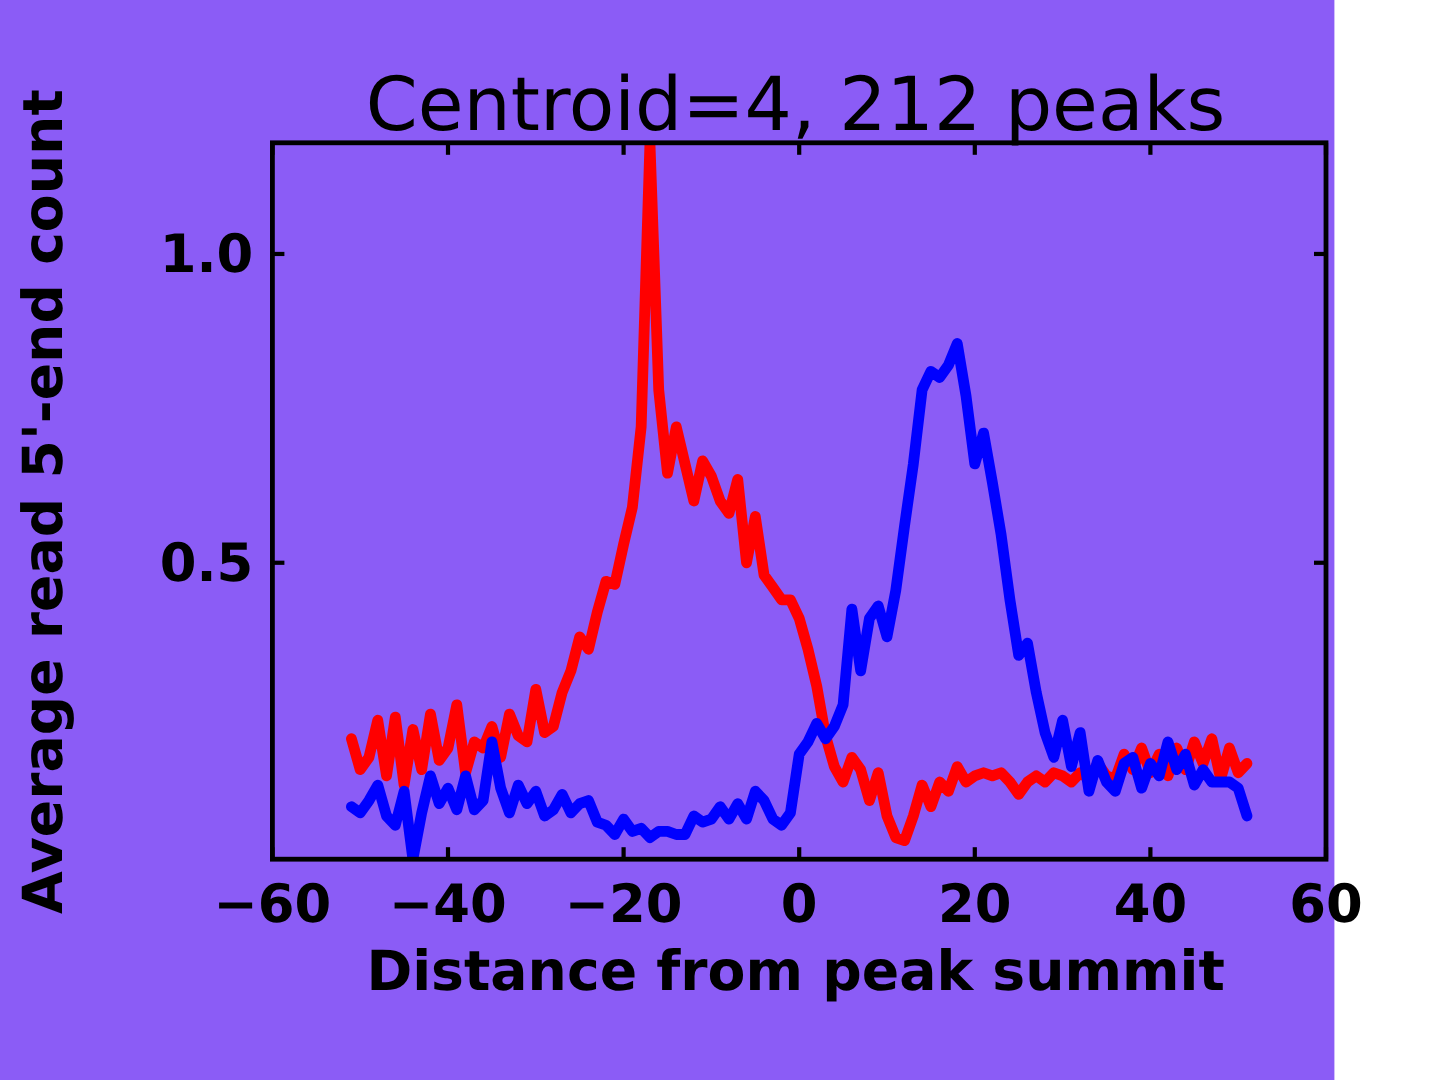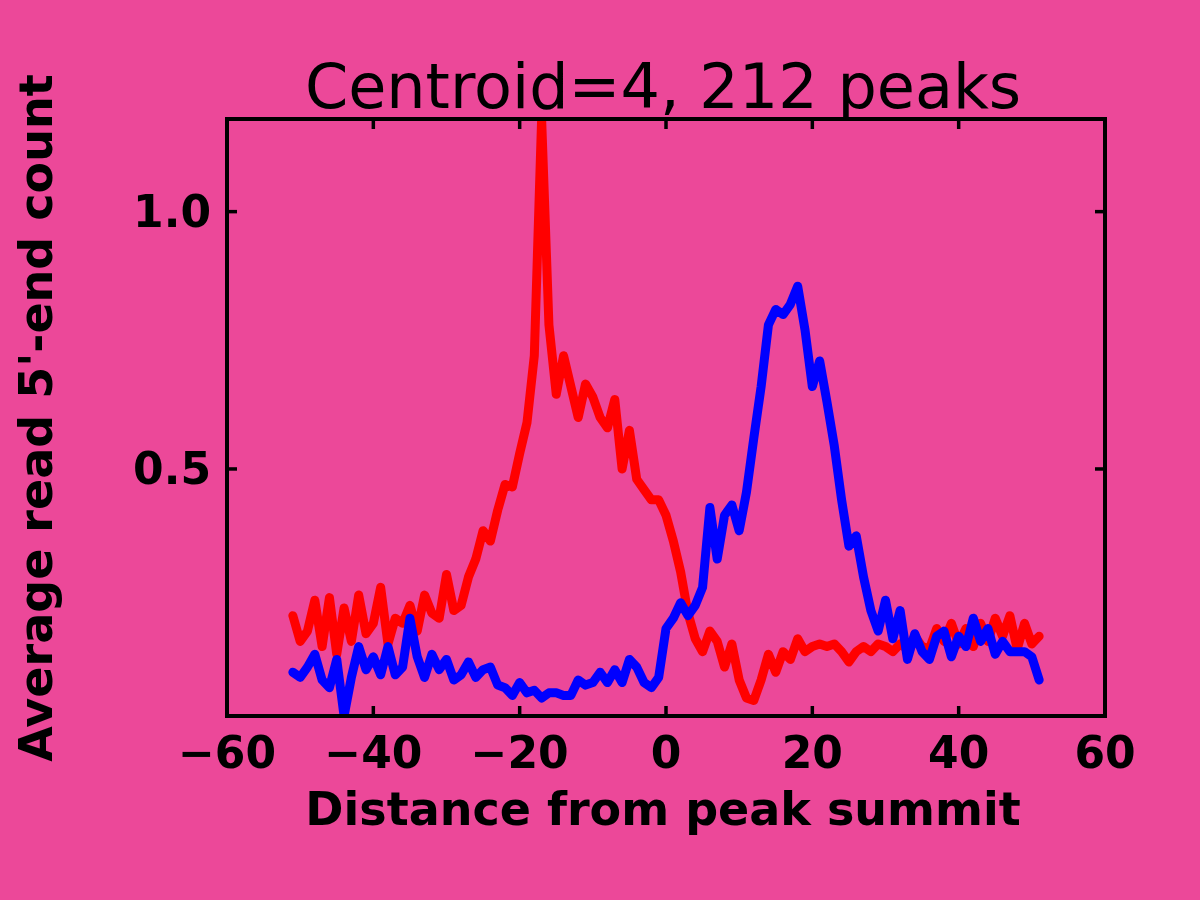--- a/index.html
+++ b/index.html
@@ -8,23 +8,23 @@
     background: #ffffff;
   }
   body {
     width: 1200px;
     height: 900px;
     font-family: "DejaVu Sans", sans-serif;
     overflow: hidden;
   }
   #figure {
     position: relative;
-    width: 1200px;
+    width: 1112px;
     height: 900px;
-    background: #ec4899;
+    background: #8b5cf6;
   }
   #plot-svg {
     position: absolute;
     top: 0;
     left: 0;
     width: 1200px;
     height: 900px;
   }
   .ttl {
     font-family: "DejaVu Sans", sans-serif;

